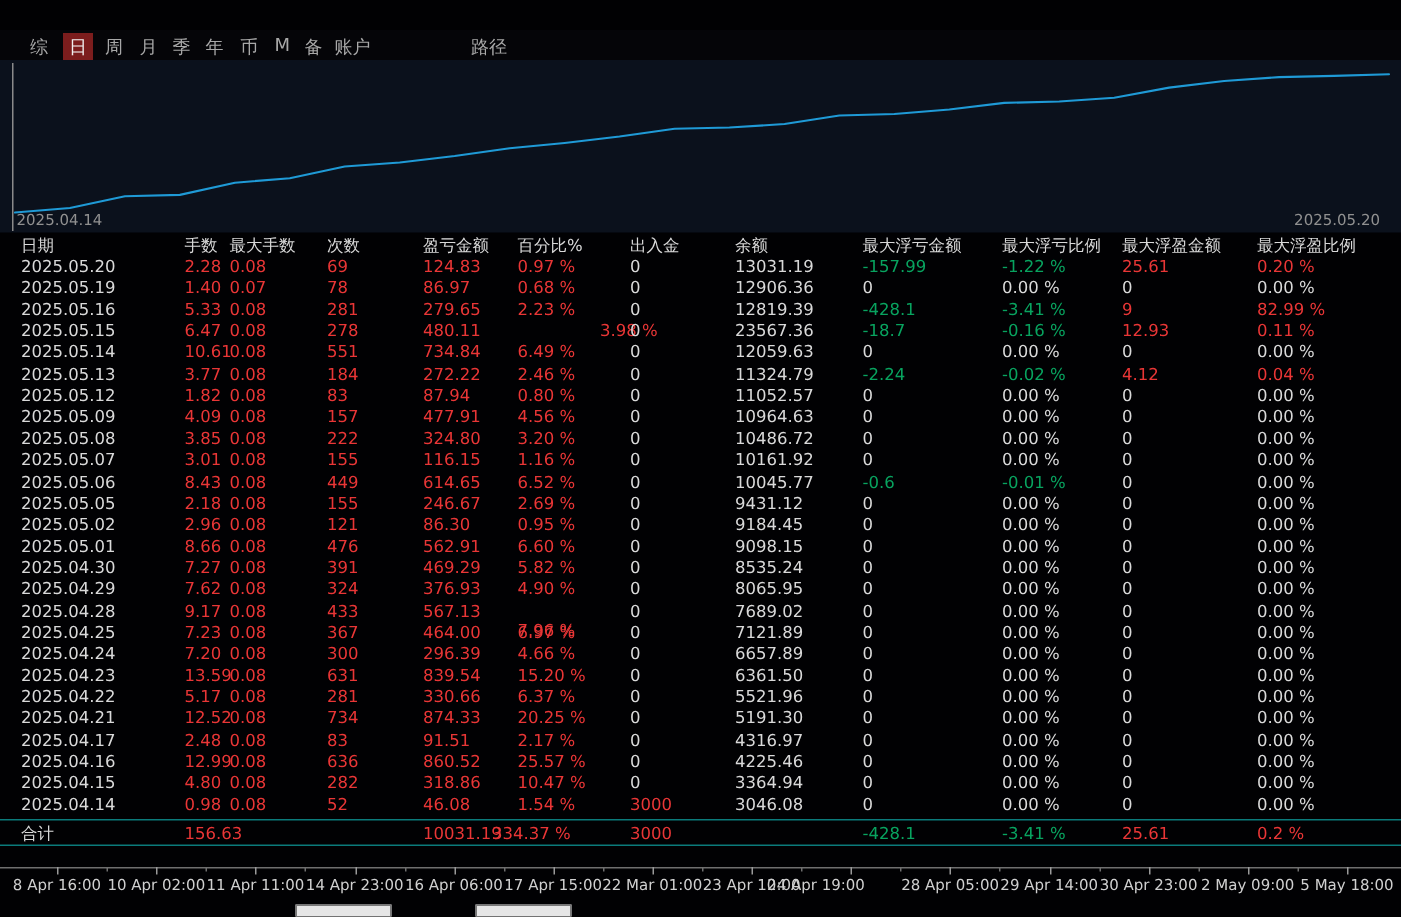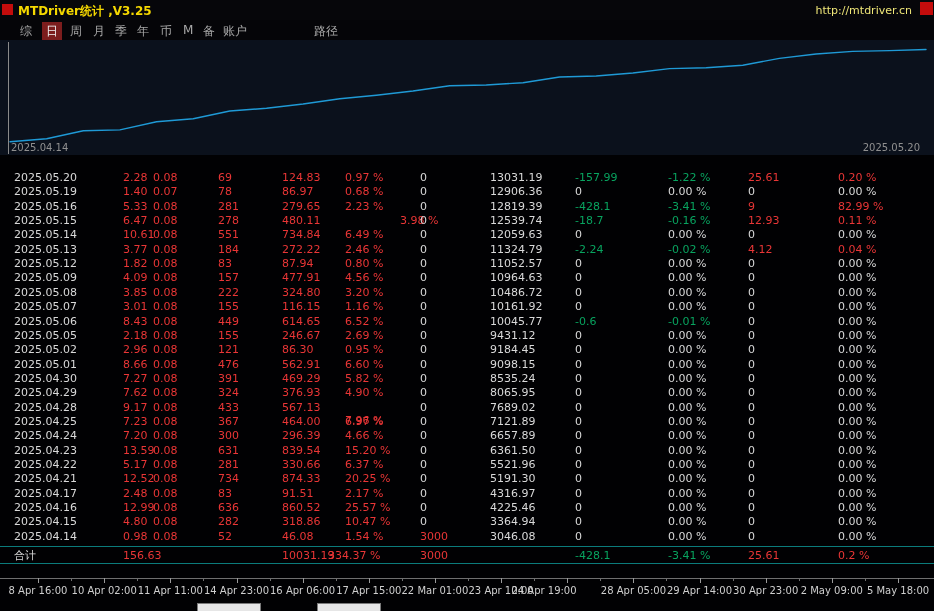--- a/index.html
+++ b/index.html
@@ -46,26 +46,20 @@
   .xlabel{position:absolute;top:15px;font-size:10px;color:#cfcfcf;transform:translateX(-50%);white-space:nowrap;}
 
   
   .bottom-select{position:absolute;top:603px;width:64px;height:14px;background:#e6e6e6;border:1px solid #7a7a7a;}
 </style>
 </head>
 <body>
 
 <div class="app">
 
-  <div class="titlebar">
-    <span class="corner-left"></span>
-    <span class="title">MTDriver统计 ,V3.25</span>
-    <span class="url">http://mtdriver.cn</span>
-    <span class="corner-right"></span>
-  </div>
 
   <div class="menubar" id="menubar">
     <span class="menu-item" style="left:310px">路径</span>
   <span class="menu-item" style="left: 16px;">综</span>
       <span class="menu-item active" style="left: 42px;">日</span>
       <span class="menu-item" style="left: 66px;">周</span>
       <span class="menu-item" style="left: 89px;">月</span>
       <span class="menu-item" style="left: 111px;">季</span>
       <span class="menu-item" style="left: 133px;">年</span>
       <span class="menu-item" style="left: 156px;">币</span>
@@ -77,20 +71,34 @@
   <div class="chart">
     <svg id="chart-svg" width="934" height="115" viewBox="0 0 934 115">
       <polyline id="chart-line" fill="none" stroke-width="1.4" stroke-linejoin="round" stroke-linecap="round" points="10.0,101.7 46.6,98.7 83.3,90.8 119.9,89.9 156.6,81.8 193.2,78.8 229.8,71.0 266.5,68.3 303.1,64.0 339.8,58.8 376.4,55.3 413.0,51.0 449.7,45.8 486.3,45.0 523.0,42.7 559.6,37.0 596.2,36.0 632.9,33.0 669.5,28.6 706.2,27.7 742.8,25.2 779.4,18.4 816.1,14.0 852.7,11.4 889.4,10.6 926.0,9.5" stroke="#1f9ad6"></polyline>
     </svg>
     <span class="yaxis-line"></span>
     <span class="chart-date left">2025.04.14</span>
     <span class="chart-date right">2025.05.20</span>
   </div>
 
   <div class="table-area" id="table-area">
+      <div class="trow" style="top: 157px;">
+        <span class="cell c-white" style="left: 14px;">日期</span>
+        <span class="cell c-white" style="left: 123px;">手数</span>
+        <span class="cell c-white" style="left: 153px;">最大手数</span>
+        <span class="cell c-white" style="left: 218px;">次数</span>
+        <span class="cell c-white" style="left: 282px;">盈亏金额</span>
+        <span class="cell c-white" style="left: 345px;">百分比%</span>
+        <span class="cell c-white" style="left: 420px;">出入金</span>
+        <span class="cell c-white" style="left: 490px;">余额</span>
+        <span class="cell c-white" style="left: 575px;">最大浮亏金额</span>
+        <span class="cell c-white" style="left: 668px;">最大浮亏比例</span>
+        <span class="cell c-white" style="left: 748px;">最大浮盈金额</span>
+        <span class="cell c-white" style="left: 838px;">最大浮盈比例</span>
+      </div>
       <div class="trow" style="top: 171px;">
         <span class="cell c-white" style="left: 14px;">2025.05.20</span>
         <span class="cell c-red" style="left: 123px;">2.28</span>
         <span class="cell c-red" style="left: 153px;">0.08</span>
         <span class="cell c-red" style="left: 218px;">69</span>
         <span class="cell c-red" style="left: 282px;">124.83</span>
         <span class="cell c-red" style="left: 345px;">0.97 %</span>
         <span class="cell c-white" style="left: 420px;">0</span>
         <span class="cell c-white" style="left: 490px;">13031.19</span>
         <span class="cell c-green" style="left: 575px;">-157.99</span>
@@ -127,21 +135,21 @@
         <span class="cell c-red" style="left: 838px;">82.99 %</span>
       </div>
       <div class="trow" style="top: 214.05px;">
         <span class="cell c-white" style="left: 14px;">2025.05.15</span>
         <span class="cell c-red" style="left: 123px;">6.47</span>
         <span class="cell c-red" style="left: 153px;">0.08</span>
         <span class="cell c-red" style="left: 218px;">278</span>
         <span class="cell c-red" style="left: 282px;">480.11</span>
         <span class="cell c-red" style="left: 364px; margin-left: 36px;">3.98 %</span>
         <span class="cell c-white" style="left: 420px;">0</span>
-        <span class="cell c-white" style="left: 490px;">12539.74</span>
+        <span class="cell c-white" style="left: 490px;">23567.36</span>
         <span class="cell c-green" style="left: 575px;">-18.7</span>
         <span class="cell c-green" style="left: 668px;">-0.16 %</span>
         <span class="cell c-red" style="left: 748px;">12.93</span>
         <span class="cell c-red" style="left: 838px;">0.11 %</span>
       </div>
       <div class="trow" style="top: 228.4px;">
         <span class="cell c-white" style="left: 14px;">2025.05.14</span>
         <span class="cell c-red" style="left: 123px;">10.61</span>
         <span class="cell c-red" style="left: 153px;">0.08</span>
         <span class="cell c-red" style="left: 218px;">551</span>

